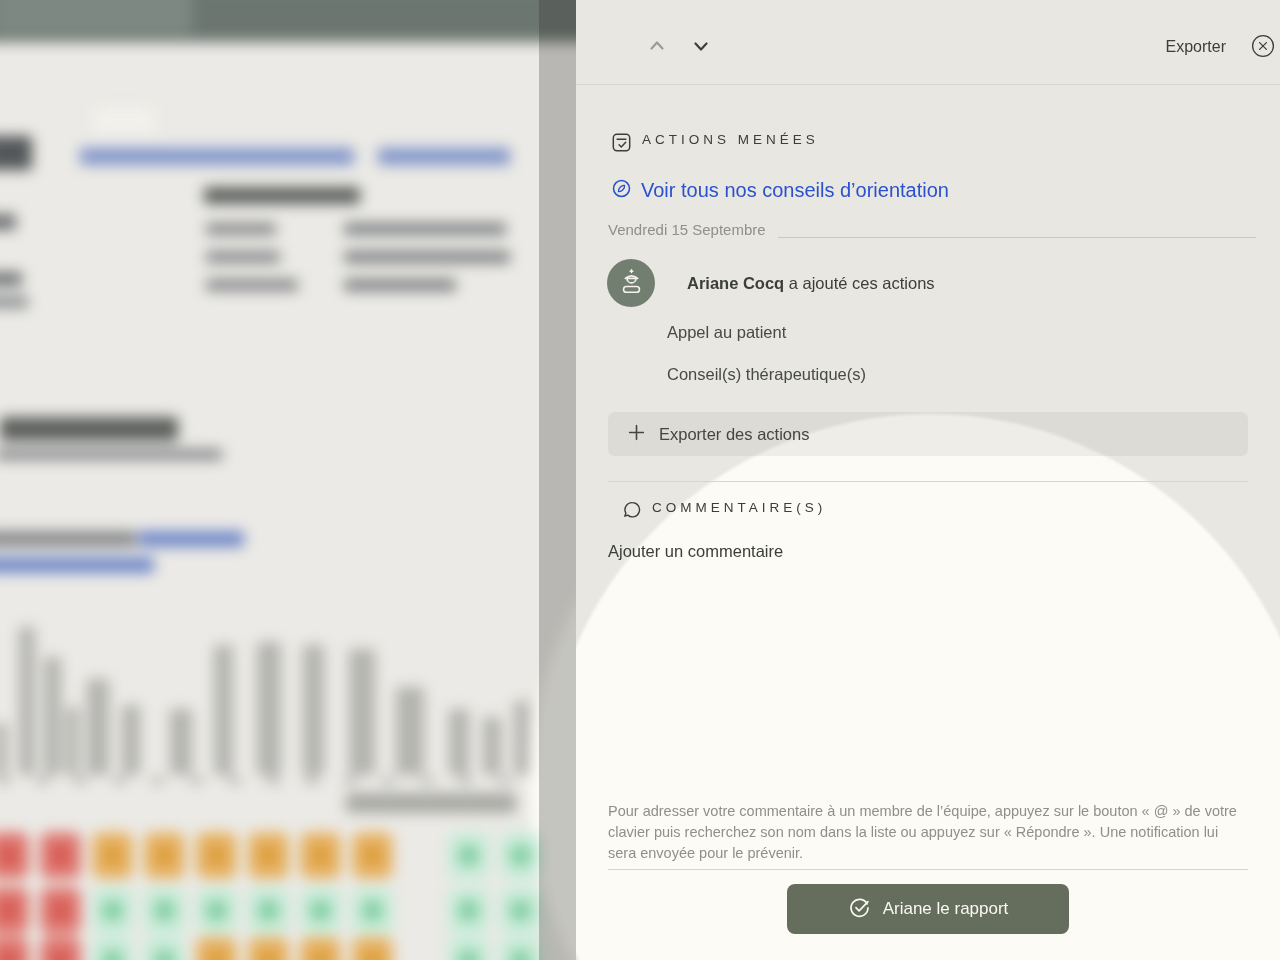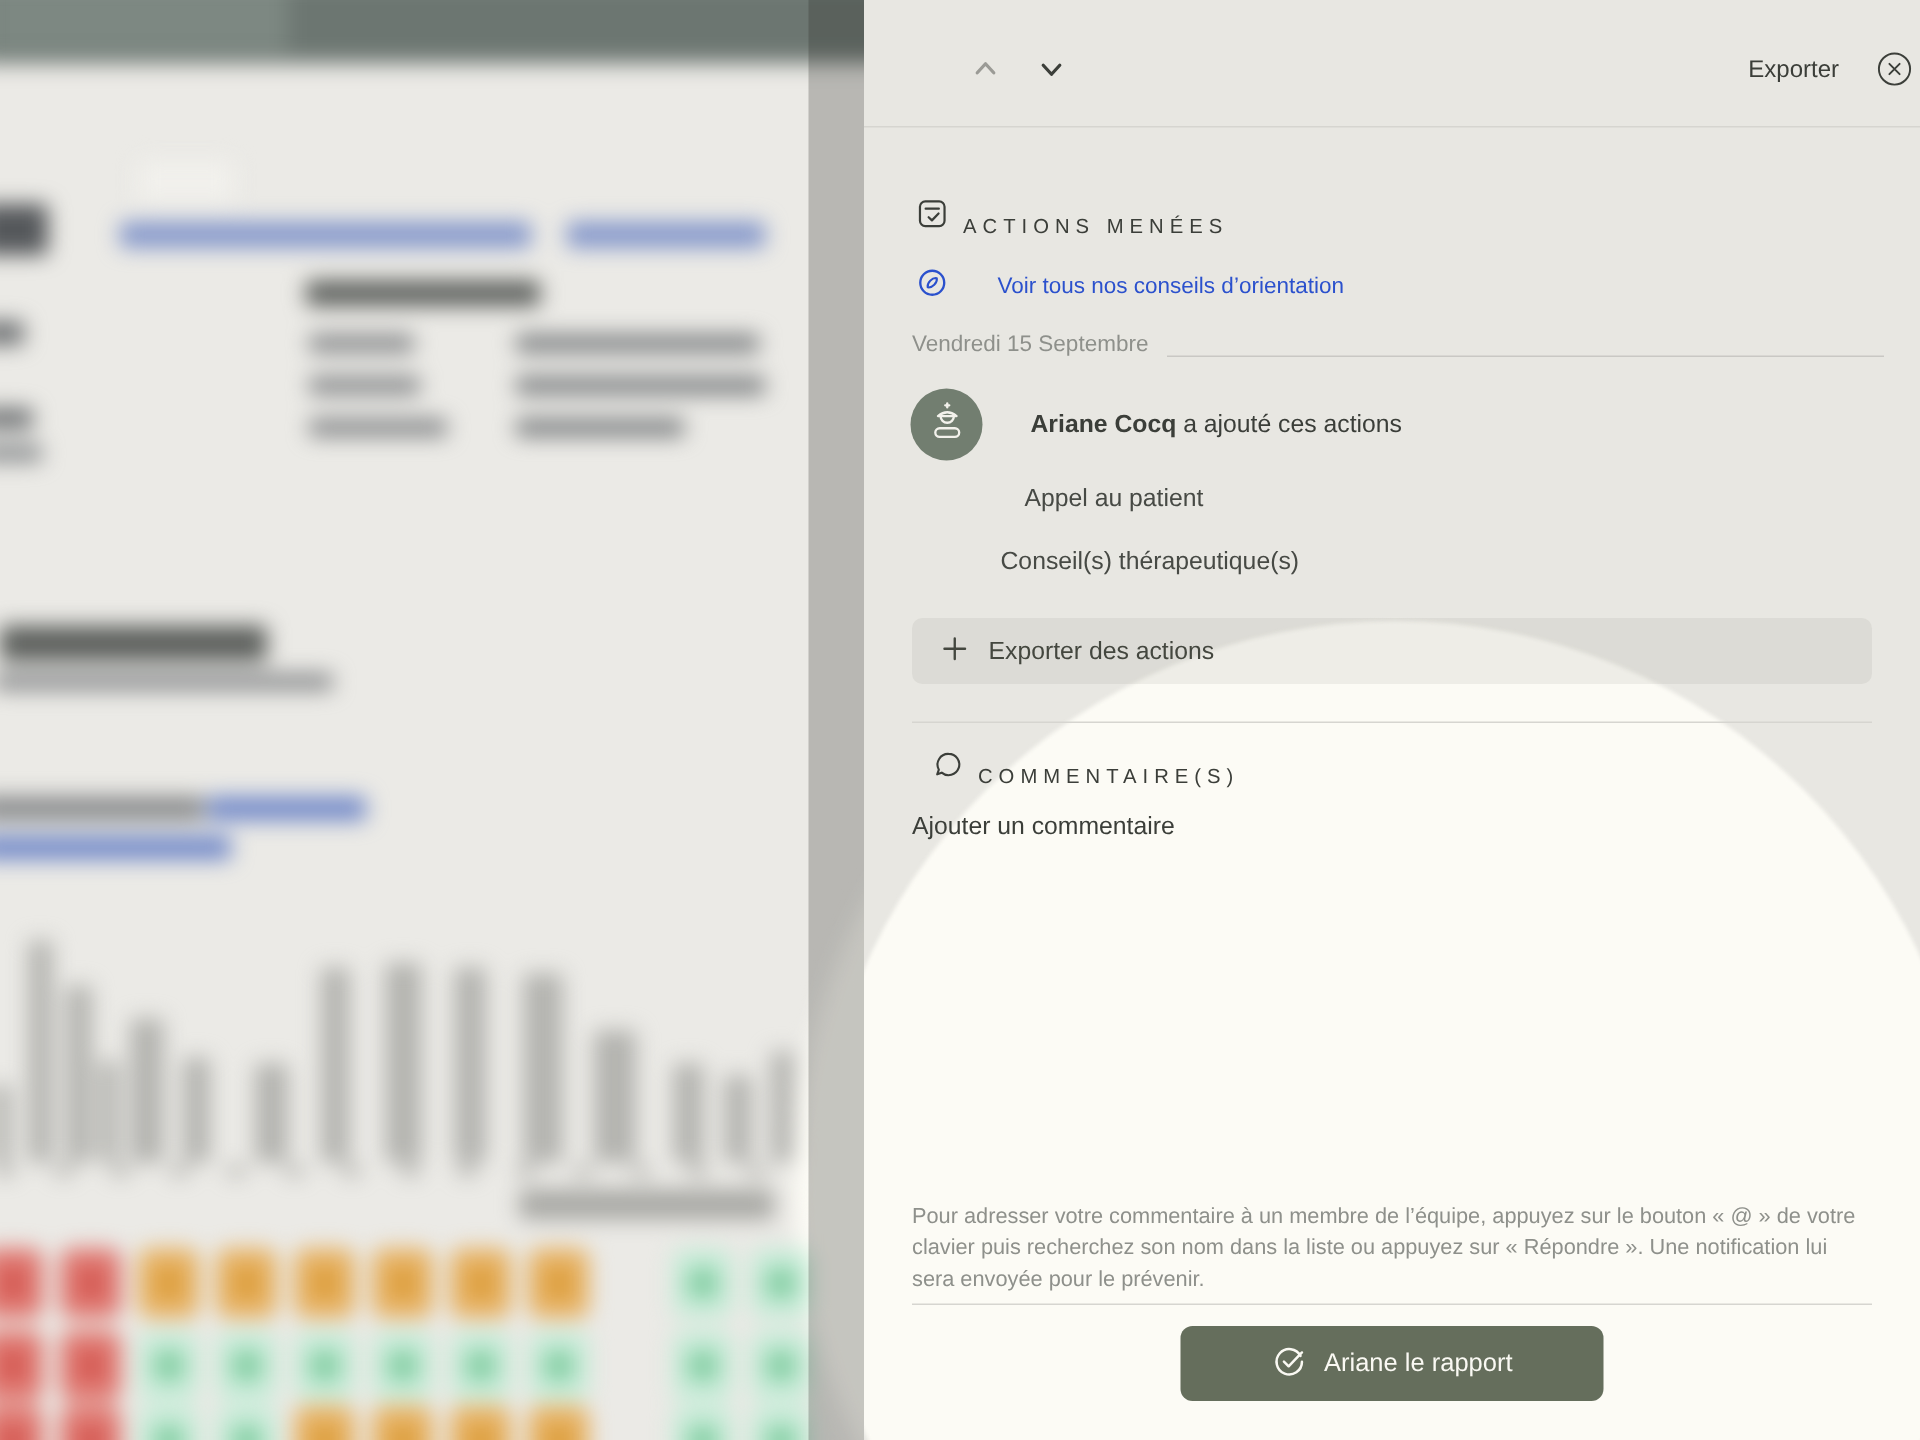--- a/index.html
+++ b/index.html
@@ -27,26 +27,26 @@
   .topbar { position:absolute; left:0; top:0; width:704px; height:84px;
             display:flex; align-items:center; padding:10px 36px 0 36px;margin-left:32px; }
   .topbar .spacer { flex:1; }
   .icon-btn { width:26px; height:26px; display:flex; align-items:center; justify-content:center;
               cursor:pointer; background:none; border:none; }
   .nav-gap { margin-right:18px; }
   .export { font-size:16px; color:#3b3e39; margin-right:24px; cursor:pointer;
             background:none; border:none; font-family:inherit; }
   .divider-full { position:absolute; left:0; top:84px; width:704px; height:1px; background:#d6d5d0; }
 
-  .sec-head { position:absolute; display:flex; align-items:flex-end; gap:10px; }
+  .sec-head { position:absolute; display:flex; align-items:flex-start; gap:10px; }
   .sec-head .t { font-size:13.5px; letter-spacing:4px; font-weight:500; color:#3b3e39; }
 
   .advice { position:absolute; display:flex; align-items:center; gap:9px; cursor:pointer;
             background:none; border:none; font-family:inherit; }
-  .advice .t { font-size:15px; color:#2b51cd;margin-left:24px; }
+  .advice .t { font-size:20px; color:#2b51cd; }
 
   .date-row { position:absolute; left:32px; top:221px; width:648px; display:flex; align-items:flex-end; }
   .date-row .t { font-size:15px; color:#8e908b; white-space:nowrap; }
   .date-row .line { flex:1; height:1px; background:#c9c8c4; margin-left:12px; }
 
   .author-row { position:absolute; left:31px; top:259px; display:flex; align-items:center;gap:20px; }
   .avatar { width:48px; height:48px; border-radius:50%; background:#727e70;
             display:flex; align-items:center; justify-content:center; }
   .author-text { margin-left:12px; font-size:16.5px; color:#3b3e39; }
   .author-text b { font-weight:700; }
@@ -244,21 +244,21 @@
             <path d="M6.7 7.7 a3.3 3.3 0 0 0 6.6 0"></path>
             <rect x="4.1" y="13.7" width="11.8" height="4.3" rx="2.15"></rect>
           </svg>
         </span>
       </div>
       <div class="author-text">
         <b>Ariane Cocq</b><span> a ajouté ces actions</span>
       </div>
     </div>
 
-    <div class="action-item" style="top:323px;margin-left:16px;">Appel au patient</div>
+    <div class="action-item" style="top:323px;">Appel au patient</div>
     <div class="action-item" style="top:365px;">Conseil(s) thérapeutique(s)</div>
 
     <button class="add-btn">
       <span>
         <svg width="19" height="19" viewBox="0 0 18 18" fill="none">
             <path d="M9 2.5 V15.5 M2.5 9 H15.5" stroke="#44473f" stroke-width="1.5" stroke-linecap="round"></path>
           </svg>
       </span>
       <span class="t">Exporter des actions</span>
     </button>

